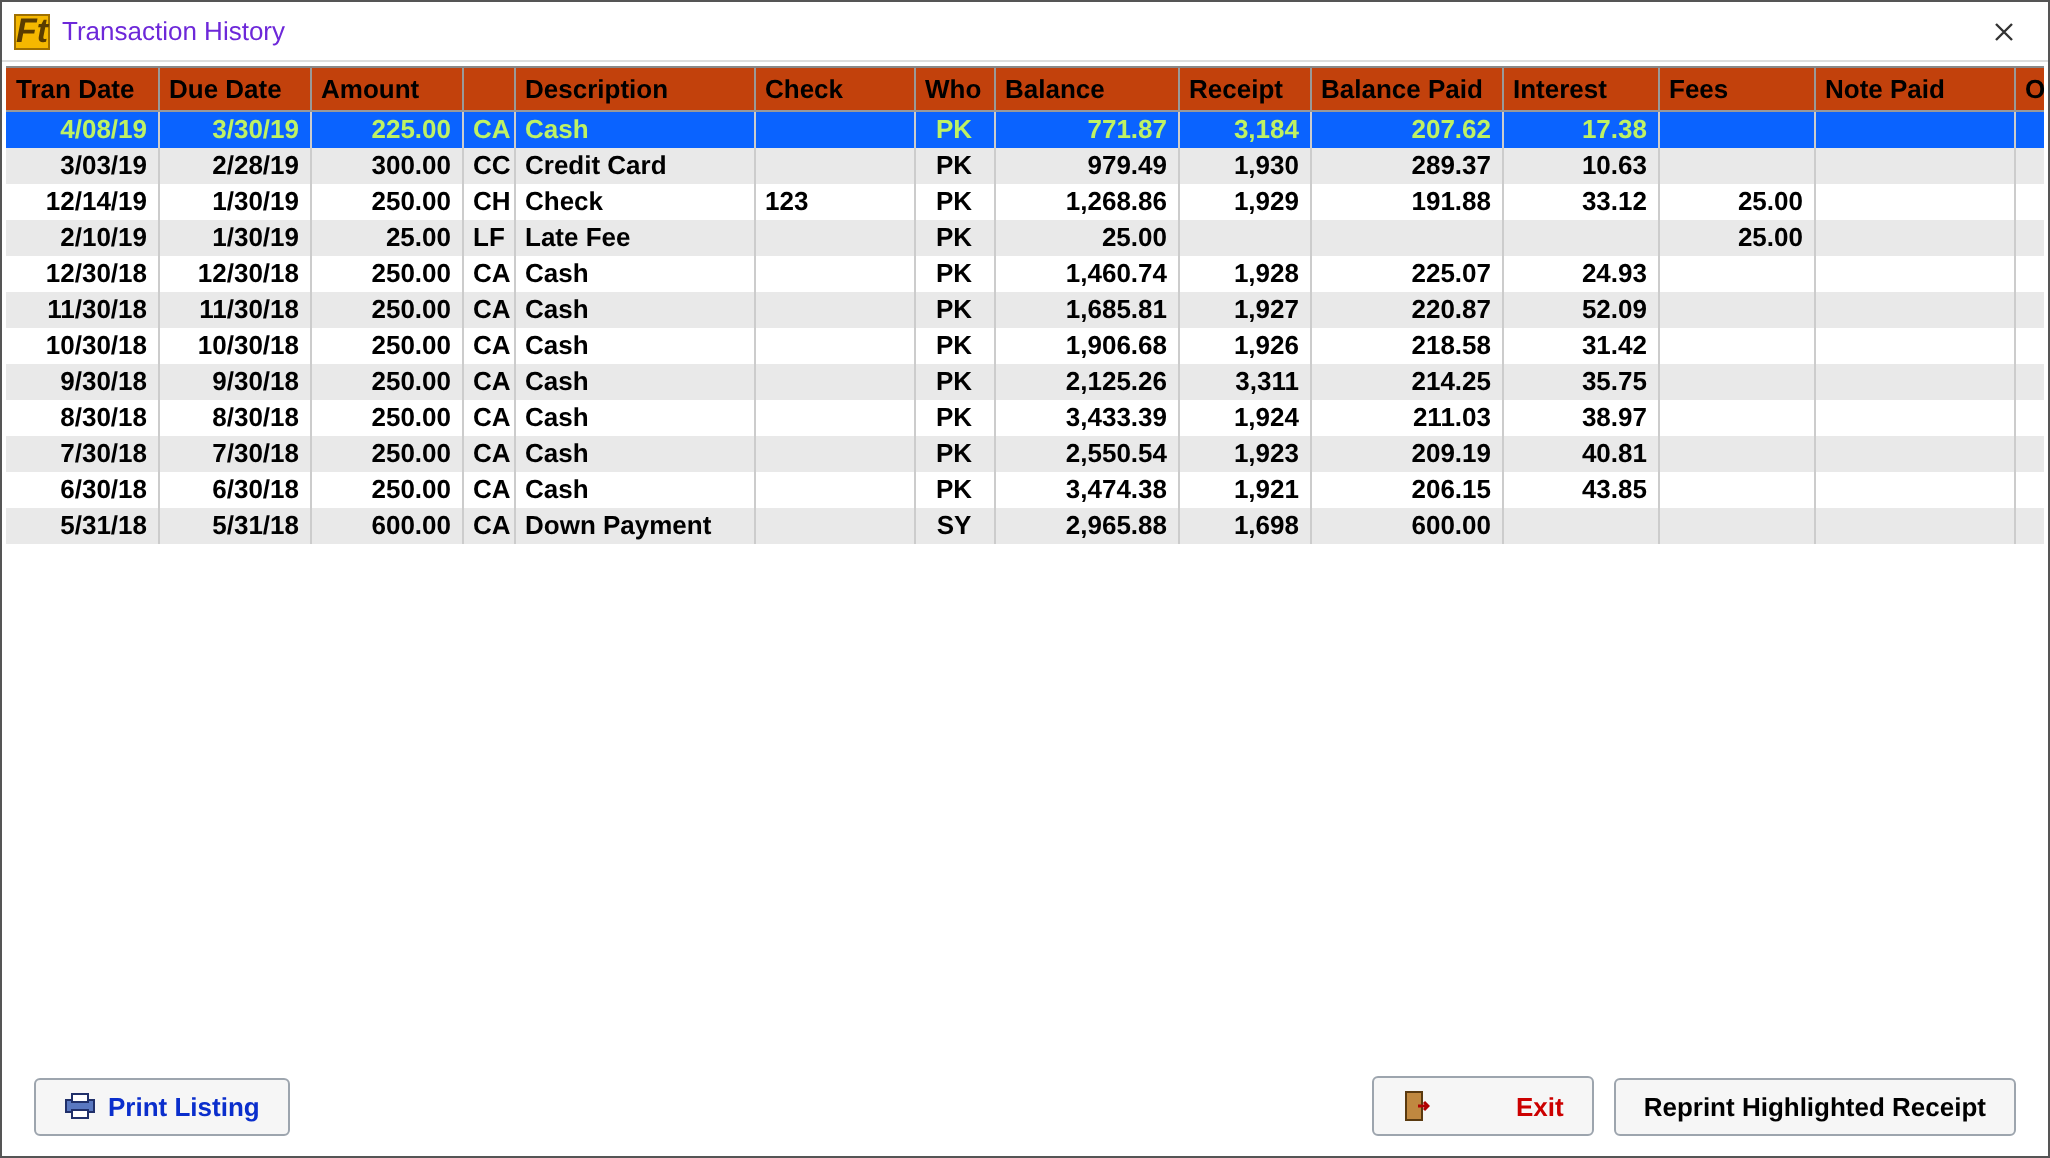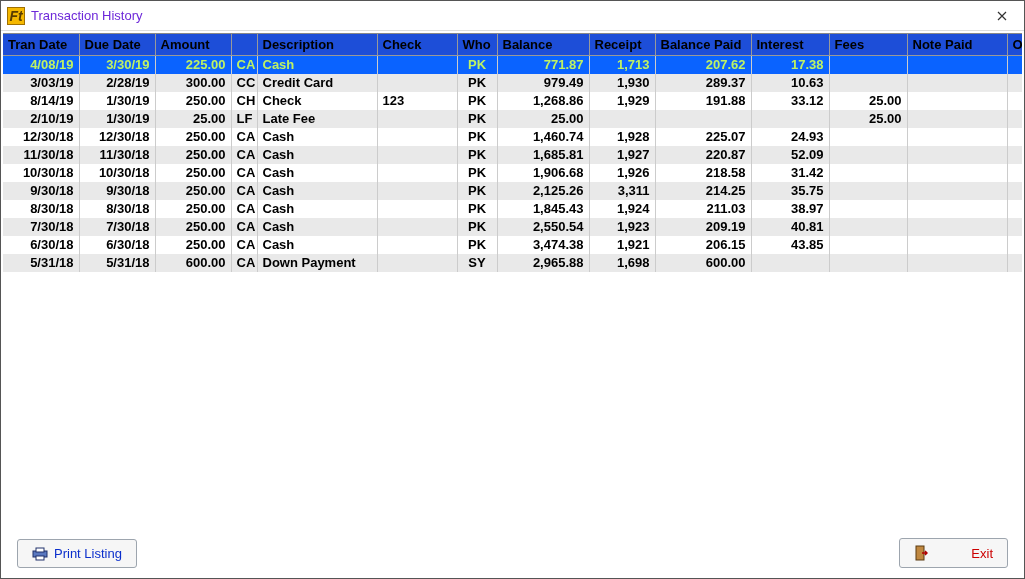--- a/index.html
+++ b/index.html
@@ -7,61 +7,61 @@
   .window {
     width: 1025px; height: 579px; border: 1px solid #555; position: relative;
     display: flex; flex-direction: column; background: #fff;
   }
   .titlebar {
     height: 30px; background: #fff; display: flex; align-items: center;
     border-bottom: 1px solid #ddd; padding: 0 0 0 6px; flex: 0 0 auto;
   }
   .title-icon {
     width: 18px; height: 18px; background: #f5b800; border: 1px solid #a07000;
-    font-size: 14px; font-weight: bold; color: #5a3c00; display: flex;
+    font-size: 17px; font-weight: bold; color: #5a3c00; display: flex;
     align-items: center; justify-content: center; font-style: italic;
     margin-right: 6px;
   }
   .title-text { color: #6d28d9; }
   .title-spacer { flex: 1; }
   .close-btn {
     width: 44px; height: 29px; display: flex; align-items: center; justify-content: center;
     cursor: pointer; font-size: 14px; color: #333;
   }
 
   .grid-area {
     flex: 1 1 auto; overflow: hidden; display: flex; flex-direction: column;
     border-top: 1px solid #888; margin: 2px 2px 0 2px;
   }
   .grid-scroll { flex: 1; overflow-x: scroll; overflow-y: auto; }
   table.data { border-collapse: collapse; width: 1080px; table-layout: fixed; }
   table.data th {
-    background: #1d4ed8; color: #000; font-weight: bold; text-align: left;
+    background: #c2410c; color: #000; font-weight: bold; text-align: left;
     padding: 3px 5px; border-right: 1px solid #999; border-bottom: 1px solid #999;
     white-space: nowrap; overflow: hidden; position: sticky; top: 0;
     font-size: 13px;
   }
   table.data td {
     padding: 1px 5px; border-right: 1px solid #ccc; white-space: nowrap;
     overflow: hidden; font-size: 13px; height: 18px; font-weight: bold;
   }
   table.data tbody tr:nth-child(even) td { background: #e9e9e9; }
   table.data tbody tr.selected td { background: #0a63ff !important; color: #bef264; }
 
   .num { text-align: right; }
   .ctr { text-align: center; }
 
   .bottom {
     flex: 0 0 auto; padding: 6px 16px 10px 16px; display: flex; align-items: center;
     gap: 10px;
   }
   .btn {
     background: #f6f6f6; border: 1px solid #9da5ae; border-radius: 3px;
-    padding: 6px 14px; font-weight: normal; font-size: 13px; cursor: pointer;
-    display: inline-flex; align-items: flex-end; gap: 6px; color: #000;
+    padding: 6px 14px; font-weight: bold; font-size: 13px; cursor: pointer;
+    display: inline-flex; align-items: center; gap: 6px; color: #000;
   }
   .btn.print { color: #0a2ecc; }
   .btn.exit span.lbl { color: #cc0000; padding-left: 37px; }
   .spacer-flex { flex: 1; }
 
   
   col.c-trandate { width: 76px; }
   col.c-duedate { width: 76px; }
   col.c-amount  { width: 76px; }
   col.c-type    { width: 26px; }
@@ -136,21 +136,21 @@
         <tbody id="tbody">
             <tr class="selected">
               <td class="num">4/08/19</td>
               <td class="num">3/30/19</td>
               <td class="num">225.00</td>
               <td>CA</td>
               <td>Cash</td>
               <td></td>
               <td class="ctr">PK</td>
               <td class="num">771.87</td>
-              <td class="num">1,713</td>
+              <td class="num">3,184</td>
               <td class="num">207.62</td>
               <td class="num">17.38</td>
               <td class="num"></td>
               <td class="num"></td>
               <td class="num"></td>
             </tr>
             <tr>
               <td class="num">3/03/19</td>
               <td class="num">2/28/19</td>
               <td class="num">300.00</td>
@@ -160,21 +160,21 @@
               <td class="ctr">PK</td>
               <td class="num">979.49</td>
               <td class="num">1,930</td>
               <td class="num">289.37</td>
               <td class="num">10.63</td>
               <td class="num"></td>
               <td class="num"></td>
               <td class="num"></td>
             </tr>
             <tr>
-              <td class="num">8/14/19</td>
+              <td class="num">12/14/19</td>
               <td class="num">1/30/19</td>
               <td class="num">250.00</td>
               <td>CH</td>
               <td>Check</td>
               <td>123</td>
               <td class="ctr">PK</td>
               <td class="num">1,268.86</td>
               <td class="num">1,929</td>
               <td class="num">191.88</td>
               <td class="num">33.12</td>
@@ -263,21 +263,21 @@
               <td class="num"></td>
             </tr>
             <tr>
               <td class="num">8/30/18</td>
               <td class="num">8/30/18</td>
               <td class="num">250.00</td>
               <td>CA</td>
               <td>Cash</td>
               <td></td>
               <td class="ctr">PK</td>
-              <td class="num">1,845.43</td>
+              <td class="num">3,433.39</td>
               <td class="num">1,924</td>
               <td class="num">211.03</td>
               <td class="num">38.97</td>
               <td class="num"></td>
               <td class="num"></td>
               <td class="num"></td>
             </tr>
             <tr>
               <td class="num">7/30/18</td>
               <td class="num">7/30/18</td>
@@ -341,14 +341,17 @@
       <span class="lbl">Print Listing</span>
     </button>
     <div class="spacer-flex"></div>
     <button class="btn exit">
       <svg width="14" height="16" viewBox="0 0 14 16">
         <rect x="2" y="1" width="8" height="14" fill="#c08840" stroke="#5a3a10"></rect>
         <path d="M8 8 L13 8 M11 6 L13 8 L11 10" stroke="#b00000" stroke-width="1.5" fill="none"></path>
       </svg>
       <span class="lbl">Exit</span>
     </button>
+    <button class="btn">
+      <span>Reprint Highlighted Receipt</span>
+    </button>
   </div>
 </div>
 
 </body></html>

